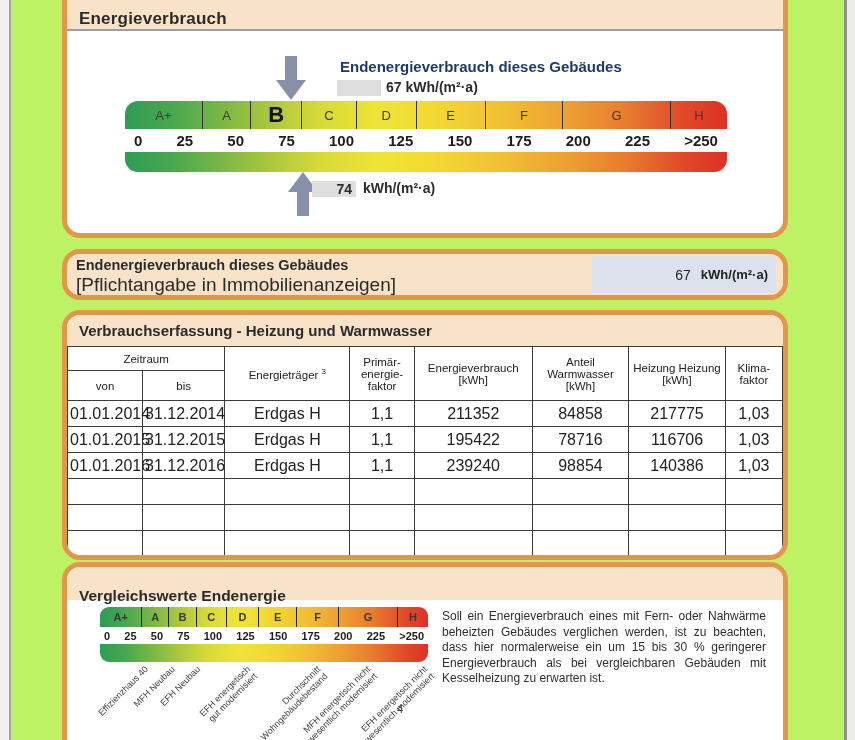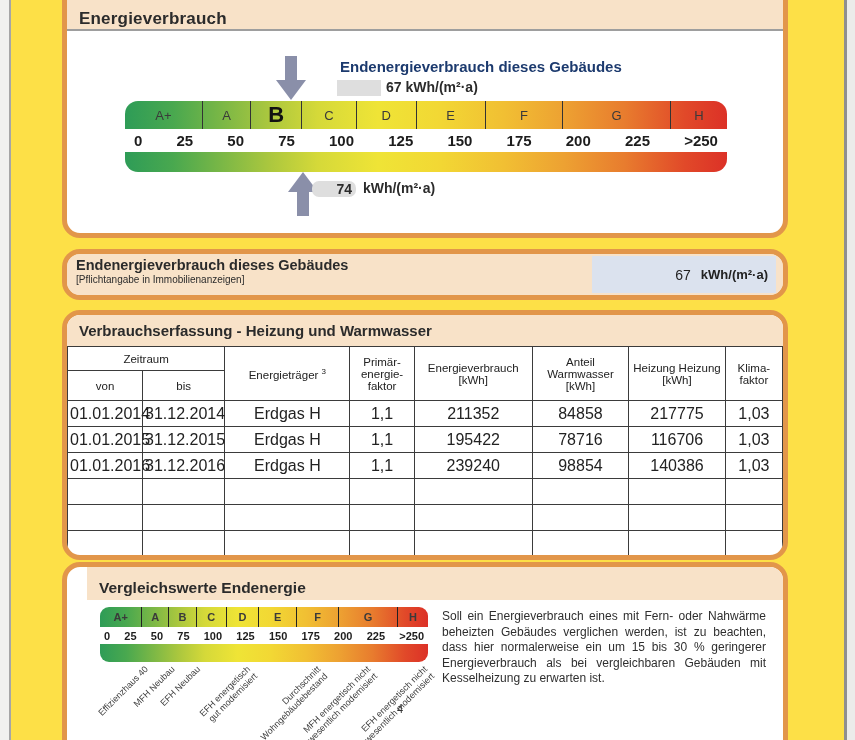--- a/index.html
+++ b/index.html
@@ -1,19 +1,19 @@
 <!DOCTYPE html>
 <html><head>
 <meta charset="utf-8">
 <style>
   * { margin:0; padding:0; box-sizing:border-box; }
   html,body { width:855px; height:740px; }
   body { font-family:"Liberation Sans", sans-serif; background:#FCFCFA; }
 
-  .page { position:relative; width:855px; height:740px; overflow:hidden; background:#fde047; }
+  .page { position:relative; width:855px; height:740px; overflow:hidden; background:#bef264; }
 
   
   .scan-left-shade  { position:absolute; left:0; top:0; width:9px; height:740px; background:#F1F1EF; }
   .scan-left-line   { position:absolute; left:9px; top:0; width:2px; height:740px; background:#A6A6A6; }
   .scan-right-line  { position:absolute; left:844px; top:0; width:3px; height:740px; background:#8F8F8F; }
   .scan-right-shade { position:absolute; left:847px; top:0; width:8px; height:740px; background:#ECECEA; }
 
   .obox { position:absolute; left:62px; width:726px; border:5px solid #E2964A; border-radius:18px; background:#FFFFFF; overflow:hidden; }
   .obox-fill { background:#F8E2C8; }
 
@@ -35,21 +35,21 @@
   .a-prim { left:221px; top:187px; }
 
   .blue-label { position:absolute; font-size:15px; font-weight:bold; color:#1C3A6E; }
   .lbl-end  { left:273px; top:73px; }
   .lbl-prim { left:285px; top:217px; }
 
   .value-row { position:absolute; font-size:14px; font-weight:bold; color:#2B2B2B; }
   .val-end  { left:270px; top:94px; }
   .val-prim { left:245px; top:195px; }
   .value-chip { display:inline-block; vertical-align:middle; width:44px; height:16px; background:#DEDEDE; margin-right:5px; }
-  .value-chip.with-num { text-align:right; padding-right:4px; line-height:16px; margin-right:3px;border-radius:7px; }
+  .value-chip.with-num { text-align:right; padding-right:4px; line-height:16px; margin-right:3px; }
 
   
   .scale { position:absolute; }
   .scale-grad { background:linear-gradient(to right,
       #2E9C57 0%, #49A84F 8%, #7AB746 16%, #ABC73E 24%, #D5D939 32%,
       #EFE436 42%, #F2D834 52%, #F1BF33 63%, #EDA132 73%, #E87C2E 83%, #E14929 93%, #DC3127 100%); }
   .scale-letters { display:flex; overflow:hidden; }
   .scale-seg { display:flex; align-items:center; justify-content:center; color:#3A3A3A; }
   .scale-seg.divider { border-right:1.5px solid #333333; }
   .scale-ticks { display:flex; justify-content:space-between; align-items:center; background:#FFFFFF; color:#1D1D1D; font-weight:bold; }
@@ -57,40 +57,40 @@
   .scale-big { left:58px; top:116px; width:602px; }
   .scale-big .scale-letters { height:28px; border-radius:13px 13px 0 0; font-size:13px; }
   .scale-big .scale-seg.current { font-size:22px; font-weight:bold; color:#111; }
   .scale-big .scale-ticks { height:23px; font-size:15px; padding:0 9px; }
   .scale-big .scale-bottom { height:20px; border-radius:0 0 13px 13px; }
 
   
   .box2 { top:249px; height:51px; }
   .box2-inner { position:relative; width:100%; height:100%; background:#F8E2C8; }
   .sum-title { position:absolute; left:9px; top:3px; font-size:14.5px; font-weight:bold; color:#2B2B2B; }
-  .sum-sub   { position:absolute; left:9px; top:20px; font-size:10px; color:#2B2B2B; }
+  .sum-sub   { position:absolute; left:9px; top:20px; font-size:19px; color:#2B2B2B; }
   .sum-value { position:absolute; left:525px; top:2px; width:184px; height:37px; background:#DBE2EE;
                display:flex; align-items:center; justify-content:flex-end; padding-right:8px; font-size:14px; color:#222; }
   .sum-value .num { margin-right:10px; }
   .sum-value .unit { font-weight:bold; font-size:13px; }
 
   
   .box3 { top:310px; height:250px; }
   .box3 .box-header { height:31px; padding:7px 12px 0 12px; font-size:15px; }
   table.vtab { width:100%; height:208px; border-collapse:collapse; table-layout:fixed; }
   .vtab th, .vtab td { border:1px solid #3B3B3B; font-weight:normal; text-align:center; vertical-align:middle;
       font-size:11.5px; color:#222; white-space:pre-line; padding:1px 2px; }
   .vtab thead tr.r1 th { height:24px; }
   .vtab thead tr.r2 th { height:30px; }
   .vtab tbody td { height:26px; font-size:16px; }
   .vtab sup { font-size:8px; }
 
   
   .box4 { top:562px; height:196px; }
-  .box4 .box-header { height:33px; padding:12px 12px 0 12px; font-size:15.5px;margin-left:20px; }
+  .box4 .box-header { height:33px; padding:20px 12px 0 12px; font-size:15.5px; }
 
   .scale-small { left:33px; top:40px; width:328px; }
   .scale-small .scale-letters { height:20px; border-radius:9px 9px 0 0; font-size:11px; font-weight:bold; }
   .scale-small .scale-seg.divider { border-right:1.5px solid #222; }
   .scale-small .scale-ticks { height:17px; font-size:11px; padding:0 4px; }
   .scale-small .scale-bottom { height:18px; border-radius:0 0 9px 9px; }
 
   .cmp-label { position:absolute; top:97px; width:0; height:0; }
   .cmp-label > span { position:absolute; right:0; top:0; display:block;
       transform:rotate(-45deg); transform-origin:100% 0%;

